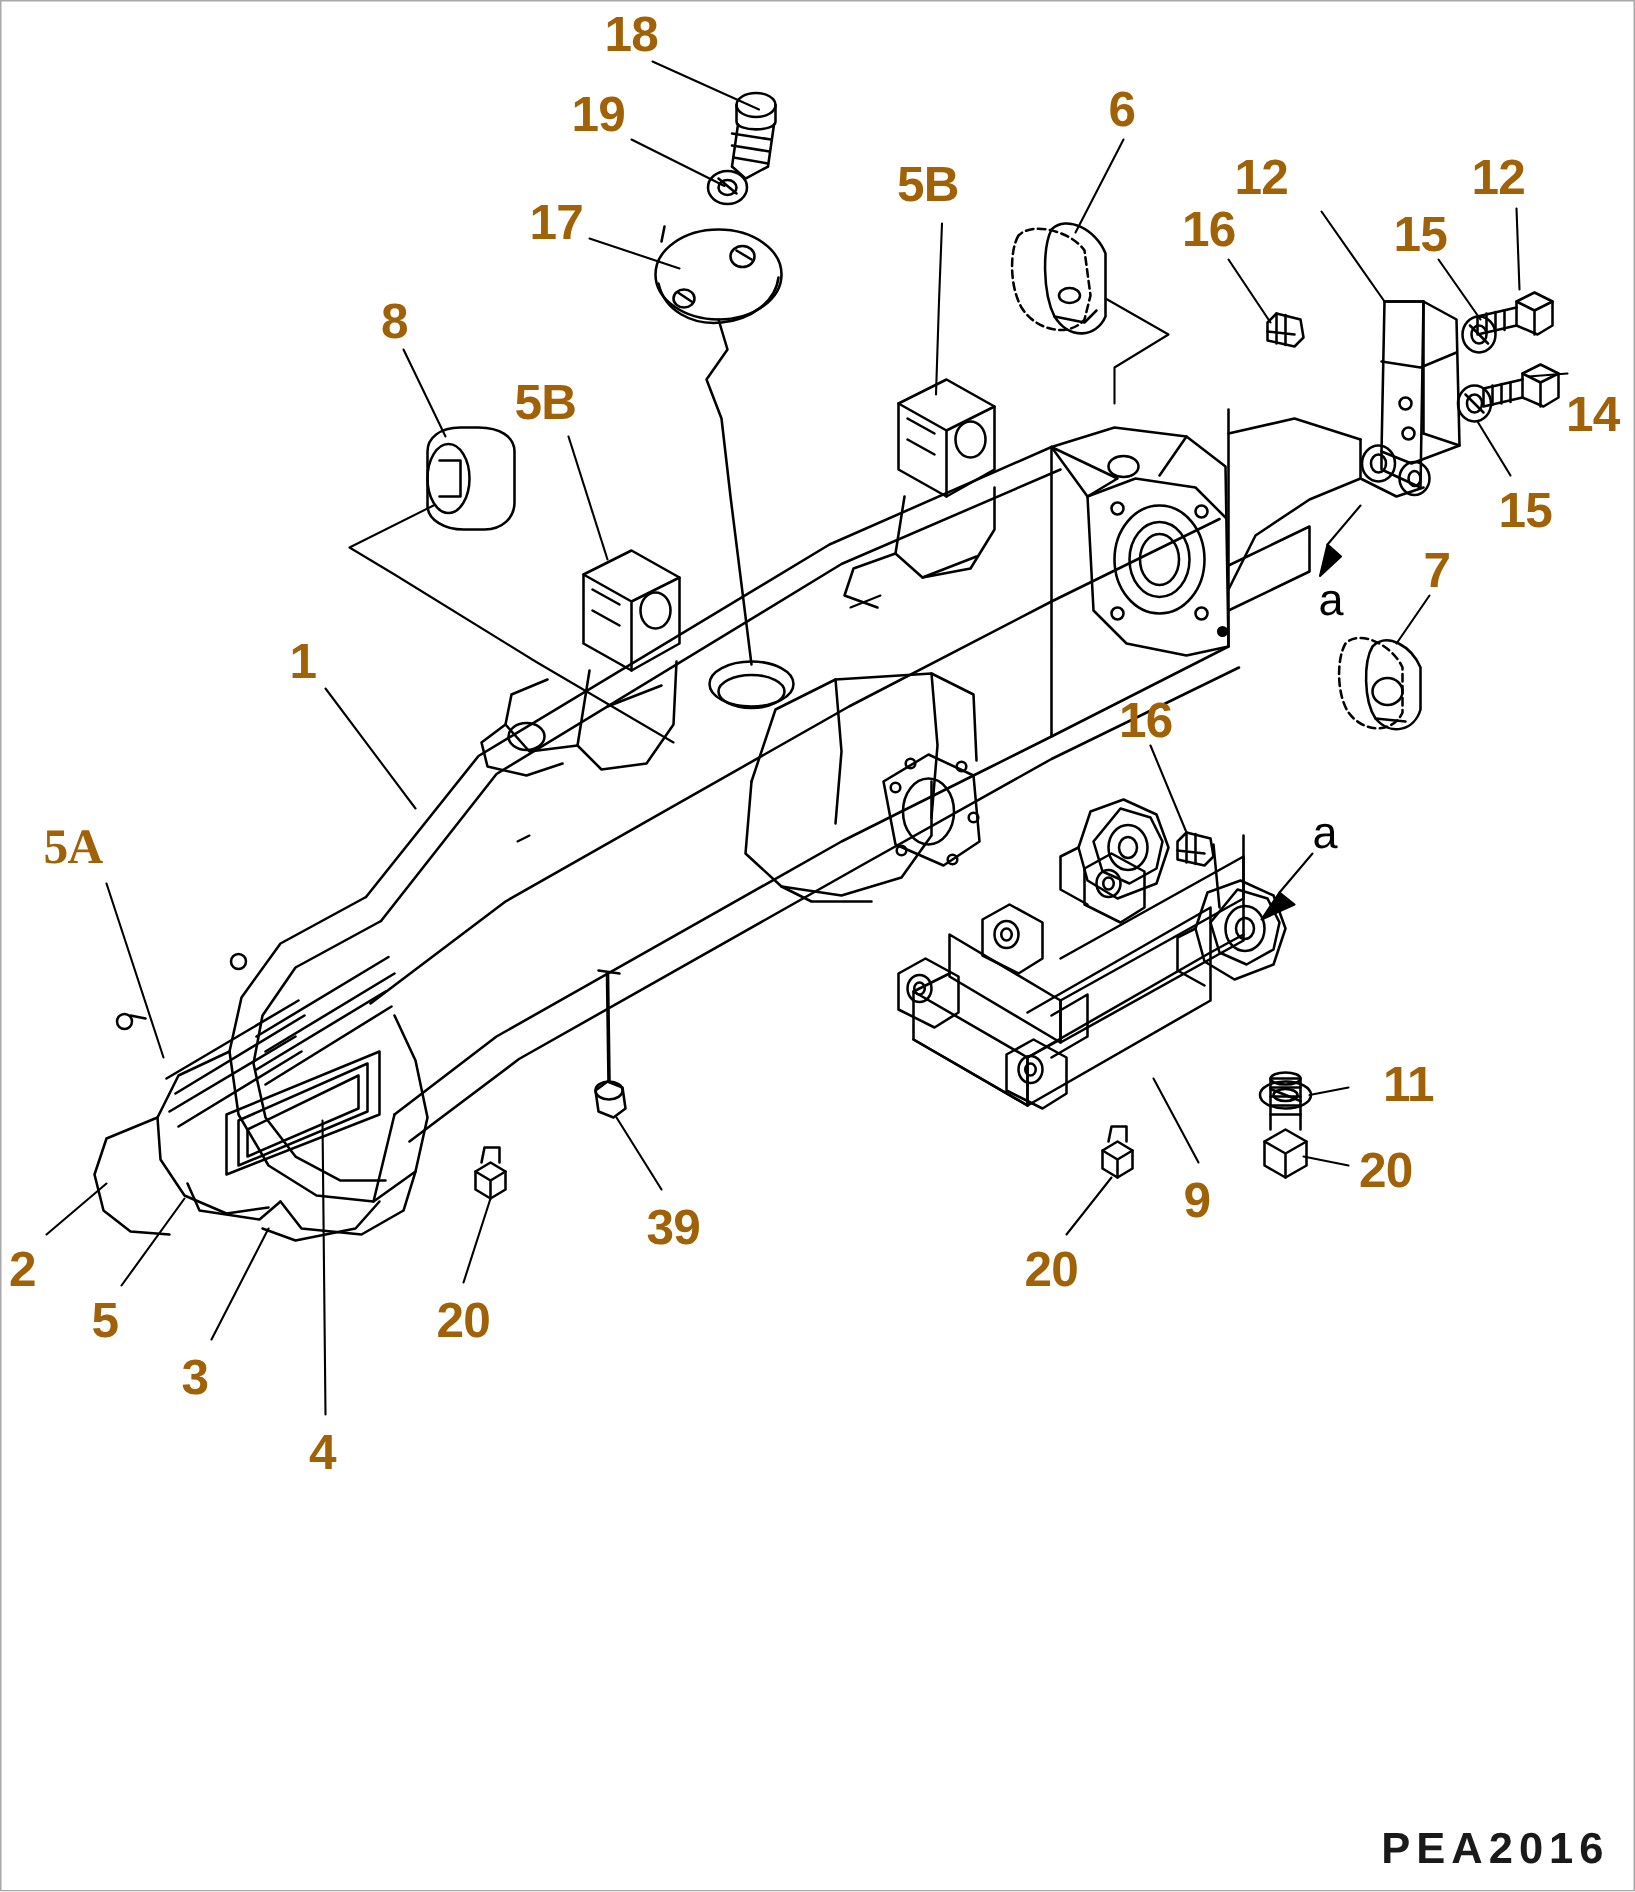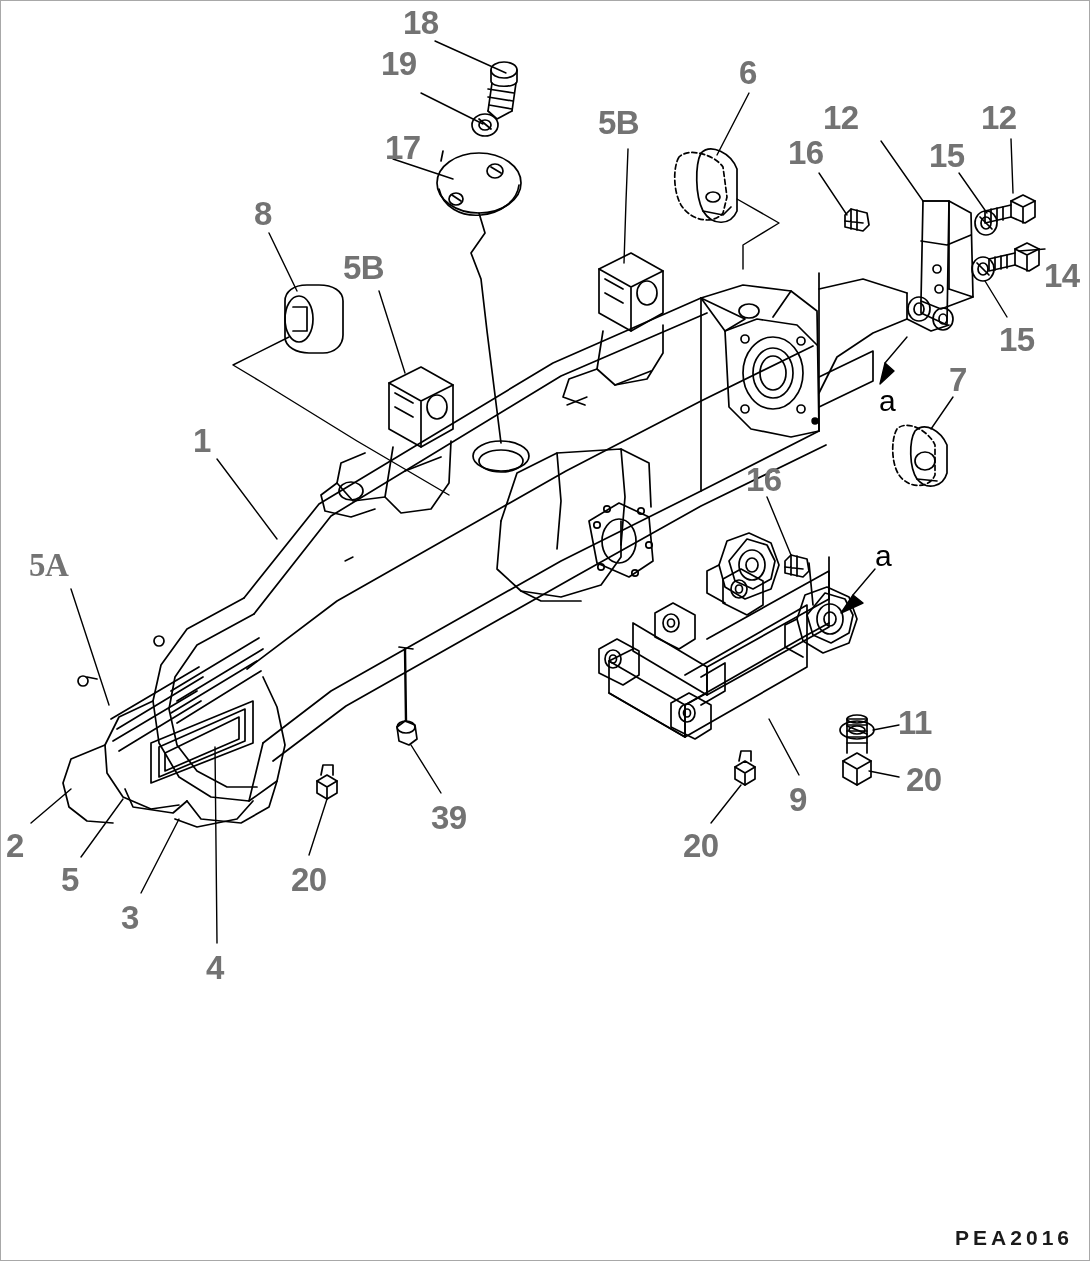--- a/index.html
+++ b/index.html
@@ -19,21 +19,21 @@
     font-family: "Liberation Sans", sans-serif;
   }
   #drawing {
     position: absolute;
     left: 0; top: 0;
     width: 1090px;
     height: 1261px;
   }
   .callout {
     position: absolute;
-    color: #737373;
+    color: #a16207;
     font-family: "Liberation Sans", sans-serif;
     font-weight: bold;
     font-size: 33px;
     line-height: 1;
     letter-spacing: -0.5px;
     white-space: nowrap;
     user-select: none;
   }
   .section-mark {
     position: absolute;
@@ -44,21 +44,21 @@
     line-height: 1;
     white-space: nowrap;
   }
   #footer-code {
     position: absolute;
     right: 16px;
     bottom: 10px;
     color: #1a1a1a;
     font-family: "Liberation Sans", sans-serif;
     font-weight: bold;
-    font-size: 21px;
+    font-size: 29px;
     letter-spacing: 4px;
   }
 </style>
 </head>
 <body>
 
 <div id="page">
 
   <svg id="drawing" viewBox="0 0 1090 1261">
     <g fill="none" stroke="#000000" stroke-width="1.7" stroke-linecap="round" stroke-linejoin="round">
@@ -392,22 +392,22 @@
 
       <g stroke-width="1.4">
         <path d="M566,404 L586,396"></path>
         <path d="M344,560 L352,556"></path>
         <circle cx="814" cy="420" r="3" fill="#000000"></circle>
       </g>
     </g>
   </svg>
 
   <div class="callout" style="left:402px; top:5px;">18</div>
-  <div class="callout" style="left:380px; top:46px;text-align:right;">19</div>
-  <div class="callout" style="left:352px; top:130px;margin-left:32px;">17</div>
+  <div class="callout" style="left:380px; top:58px;text-align:right;">19</div>
+  <div class="callout" style="left:352px; top:130px;">17</div>
   <div class="callout" style="left:597px; top:105px;">5B</div>
   <div class="callout" style="left:738px; top:55px;">6</div>
   <div class="callout" style="left:787px; top:135px;">16</div>
   <div class="callout" style="left:822px; top:100px;">12</div>
   <div class="callout" style="left:928px; top:138px;">15</div>
   <div class="callout" style="left:980px; top:100px;">12</div>
   <div class="callout" style="left:1043px; top:258px;">14</div>
   <div class="callout" style="left:998px; top:322px;">15</div>
   <div class="callout" style="left:253px; top:196px;">8</div>
   <div class="callout" style="left:342px; top:250px;">5B</div>
@@ -416,21 +416,21 @@
   <div class="callout" style="left:948px; top:362px;">7</div>
   <div class="callout" style="left:745px; top:462px;">16</div>
   <div class="callout" style="left:5px; top:828px;">2</div>
   <div class="callout" style="left:60px; top:862px;">5</div>
   <div class="callout" style="left:120px; top:900px;">3</div>
   <div class="callout" style="left:205px; top:950px;">4</div>
   <div class="callout" style="left:290px; top:862px;">20</div>
   <div class="callout" style="left:430px; top:800px;">39</div>
   <div class="callout" style="left:682px; top:828px;">20</div>
   <div class="callout" style="left:788px; top:782px;">9</div>
-  <div class="callout" style="left:897px; top:705px;">11</div>
+  <div class="callout" style="left:921px; top:705px;">11</div>
   <div class="callout" style="left:905px; top:762px;">20</div>
 
   <div class="section-mark" style="left:878px; top:385px;">a</div>
   <div class="section-mark" style="left:874px; top:540px;">a</div>
 
   <div id="footer-code">PEA2016</div>
 
 </div>
 
 </body></html>

